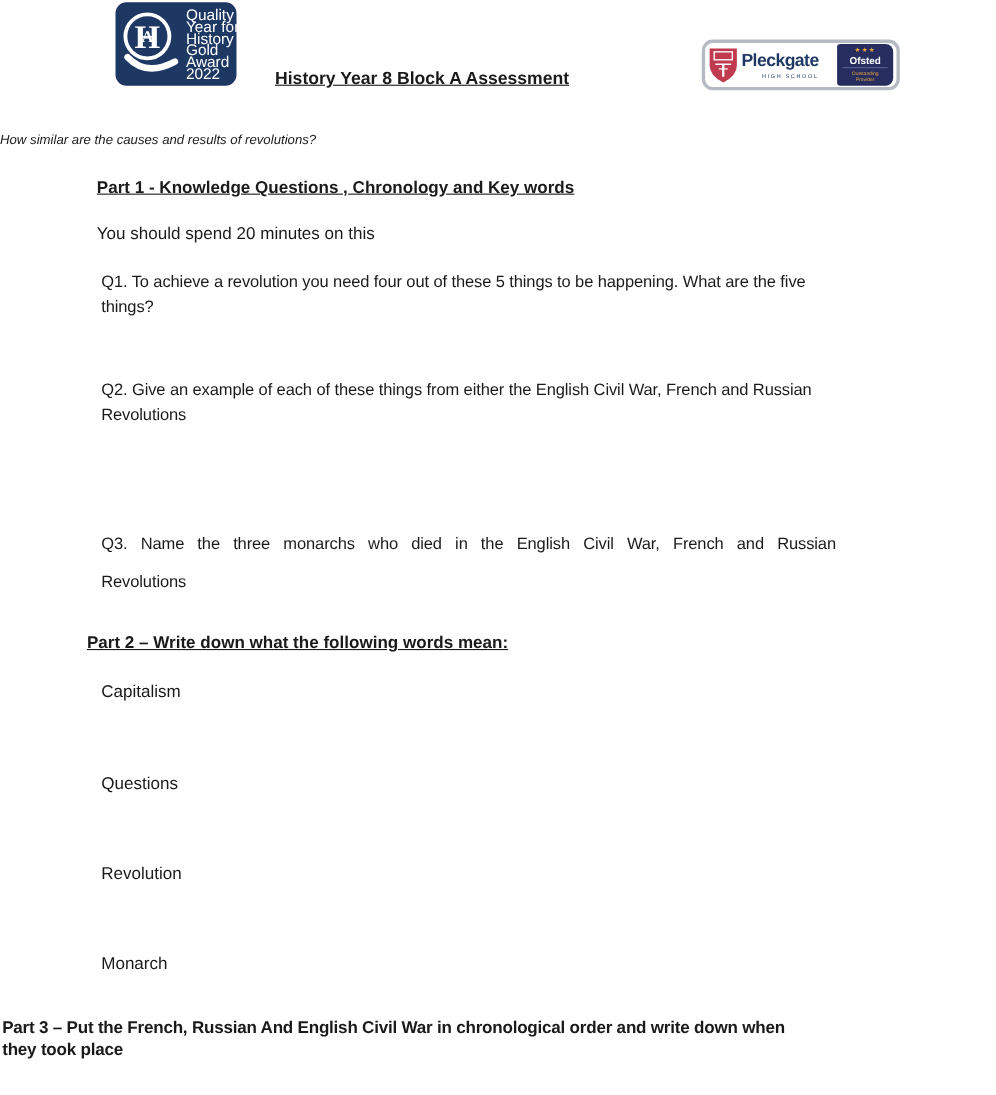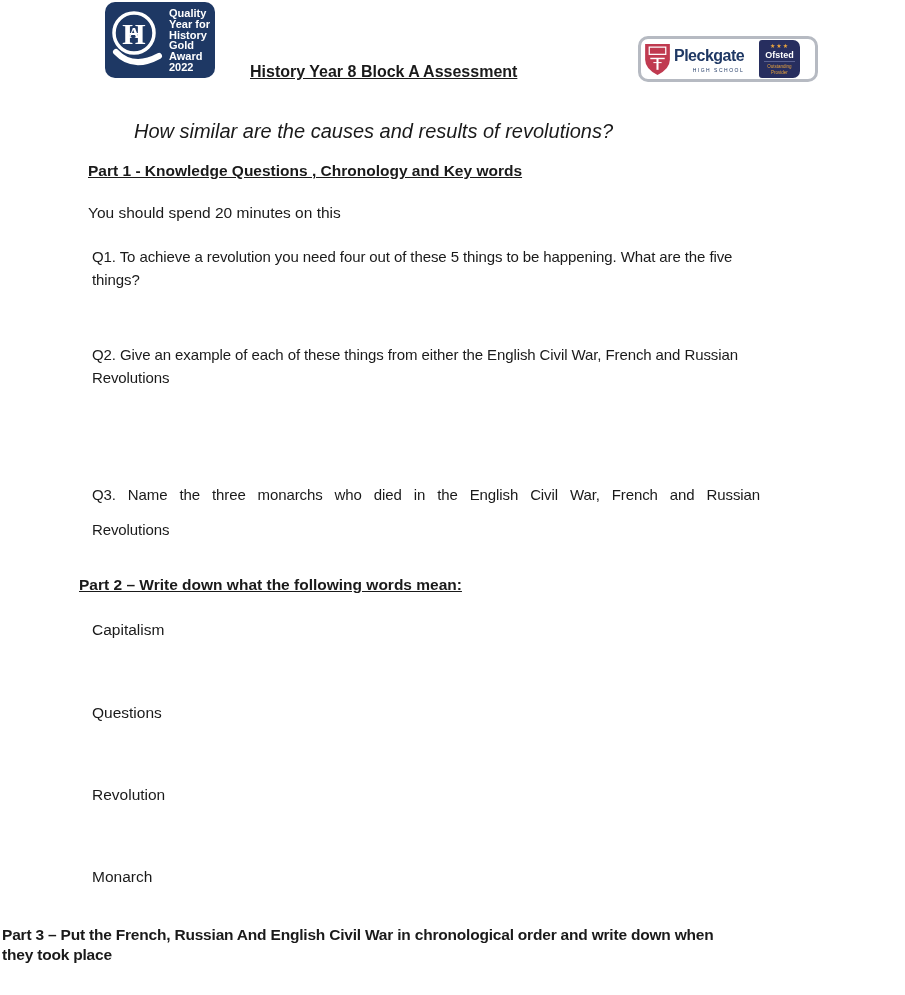--- a/index.html
+++ b/index.html
@@ -17,52 +17,52 @@
   .ha-logo {
     position: absolute; left: 105px; top: 2px;
     width: 110px; height: 76px;
     background: #1e3864; border-radius: 10px;
   }
   .ha-emblem { position: absolute; left: 2px; top: 4px; }
   .ha-h { font-family: "Liberation Serif", serif; font-weight: bold; font-size: 30px; fill: #ffffff; text-anchor: middle; }
   .ha-a { font-family: "Liberation Serif", serif; font-weight: bold; font-size: 15px; fill: #ffffff; text-anchor: middle; }
   .ha-text {
     position: absolute; left: 64px; top: 6px;
-    color: #ffffff; font-size: 11px; font-weight: bold; line-height: 10.8px;
+    color: #ffffff; font-size: 14px; font-weight: normal; line-height: 10.8px;
     white-space: nowrap;
   }
 
   
   .pg-logo {
     position: absolute; left: 638px; top: 36px;
     width: 180px; height: 46px; box-sizing: border-box;
     background: #ffffff; border: 3px solid #b6bac2; border-radius: 10px;
     display: flex; align-items: center;
   }
   .pg-crest { margin-left: 3px; flex: 0 0 auto; }
   .pg-wordmark { margin-left: 3px; }
   .pg-name { font-size: 16px; font-weight: bold; color: #1f3864; letter-spacing: -0.5px; line-height: 22px; }
   .pg-sub { font-size: 5px; color: #1f3864; letter-spacing: 1.5px; text-align: right; line-height: 6px; }
   .ofsted {
-    position: absolute; right: 15px; top: 1px; bottom: 1px; width: 41px;
+    position: absolute; right: 3px; top: 1px; bottom: 1px; width: 51px;
     background: #272e5f; border-radius: 3px 7px 7px 3px;
     color: #ffffff; text-align: center; padding-top: 3px; box-sizing: border-box;
   }
   .ofsted-stars { color: #e8a33d; font-size: 6px; line-height: 7px; letter-spacing: 1px; }
   .ofsted-name { font-size: 9px; font-weight: bold; line-height: 10px; border-bottom: 1px solid #5a6190; margin: 0 5px 2px 5px; padding-bottom: 1px; }
   .ofsted-sub { color: #e8a33d; font-size: 4.5px; line-height: 5.5px; }
 
   
   .doc-title {
     position: absolute; left: 250px; top: 63px; width: 360px;
     text-align: left; font-size: 16px; font-weight: bold; text-decoration: underline;
   }
   .doc-subtitle {
     position: absolute; left: 0; top: 120px; width: 747px;
-    text-align: center; font-style: italic; font-size: 20px;
+    font-style: italic; font-size: 12px;
   }
   .part1-heading {
     position: absolute; left: 88px; top: 162px;
     font-size: 15.5px; font-weight: bold; text-decoration: underline; text-align: right;
   }
   .timing { position: absolute; left: 88px; top: 204px; font-size: 15.5px; }
 
   .question { position: absolute; left: 92px; font-size: 15px; letter-spacing: -0.1px; line-height: 23px; }
   .q1 { top: 245px; }
   .q2 { top: 343px; }

